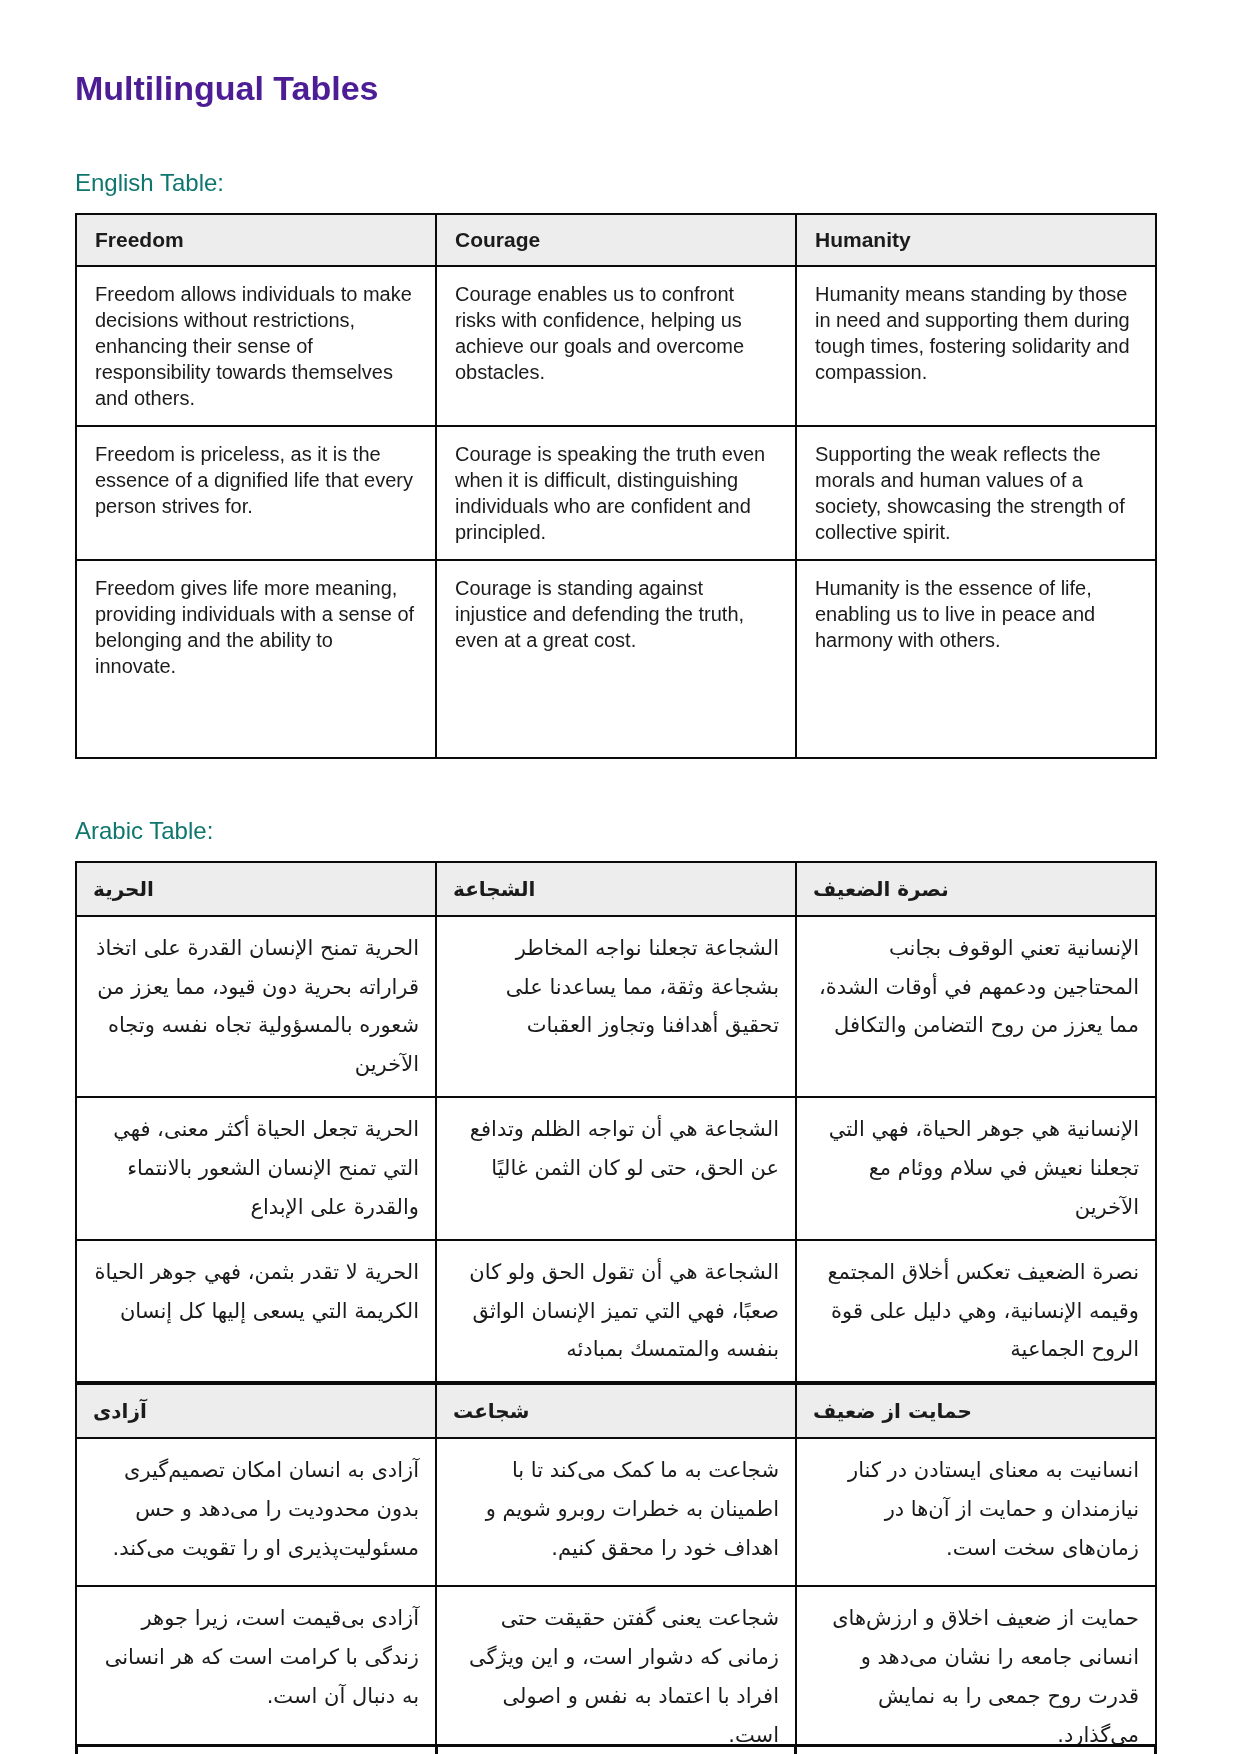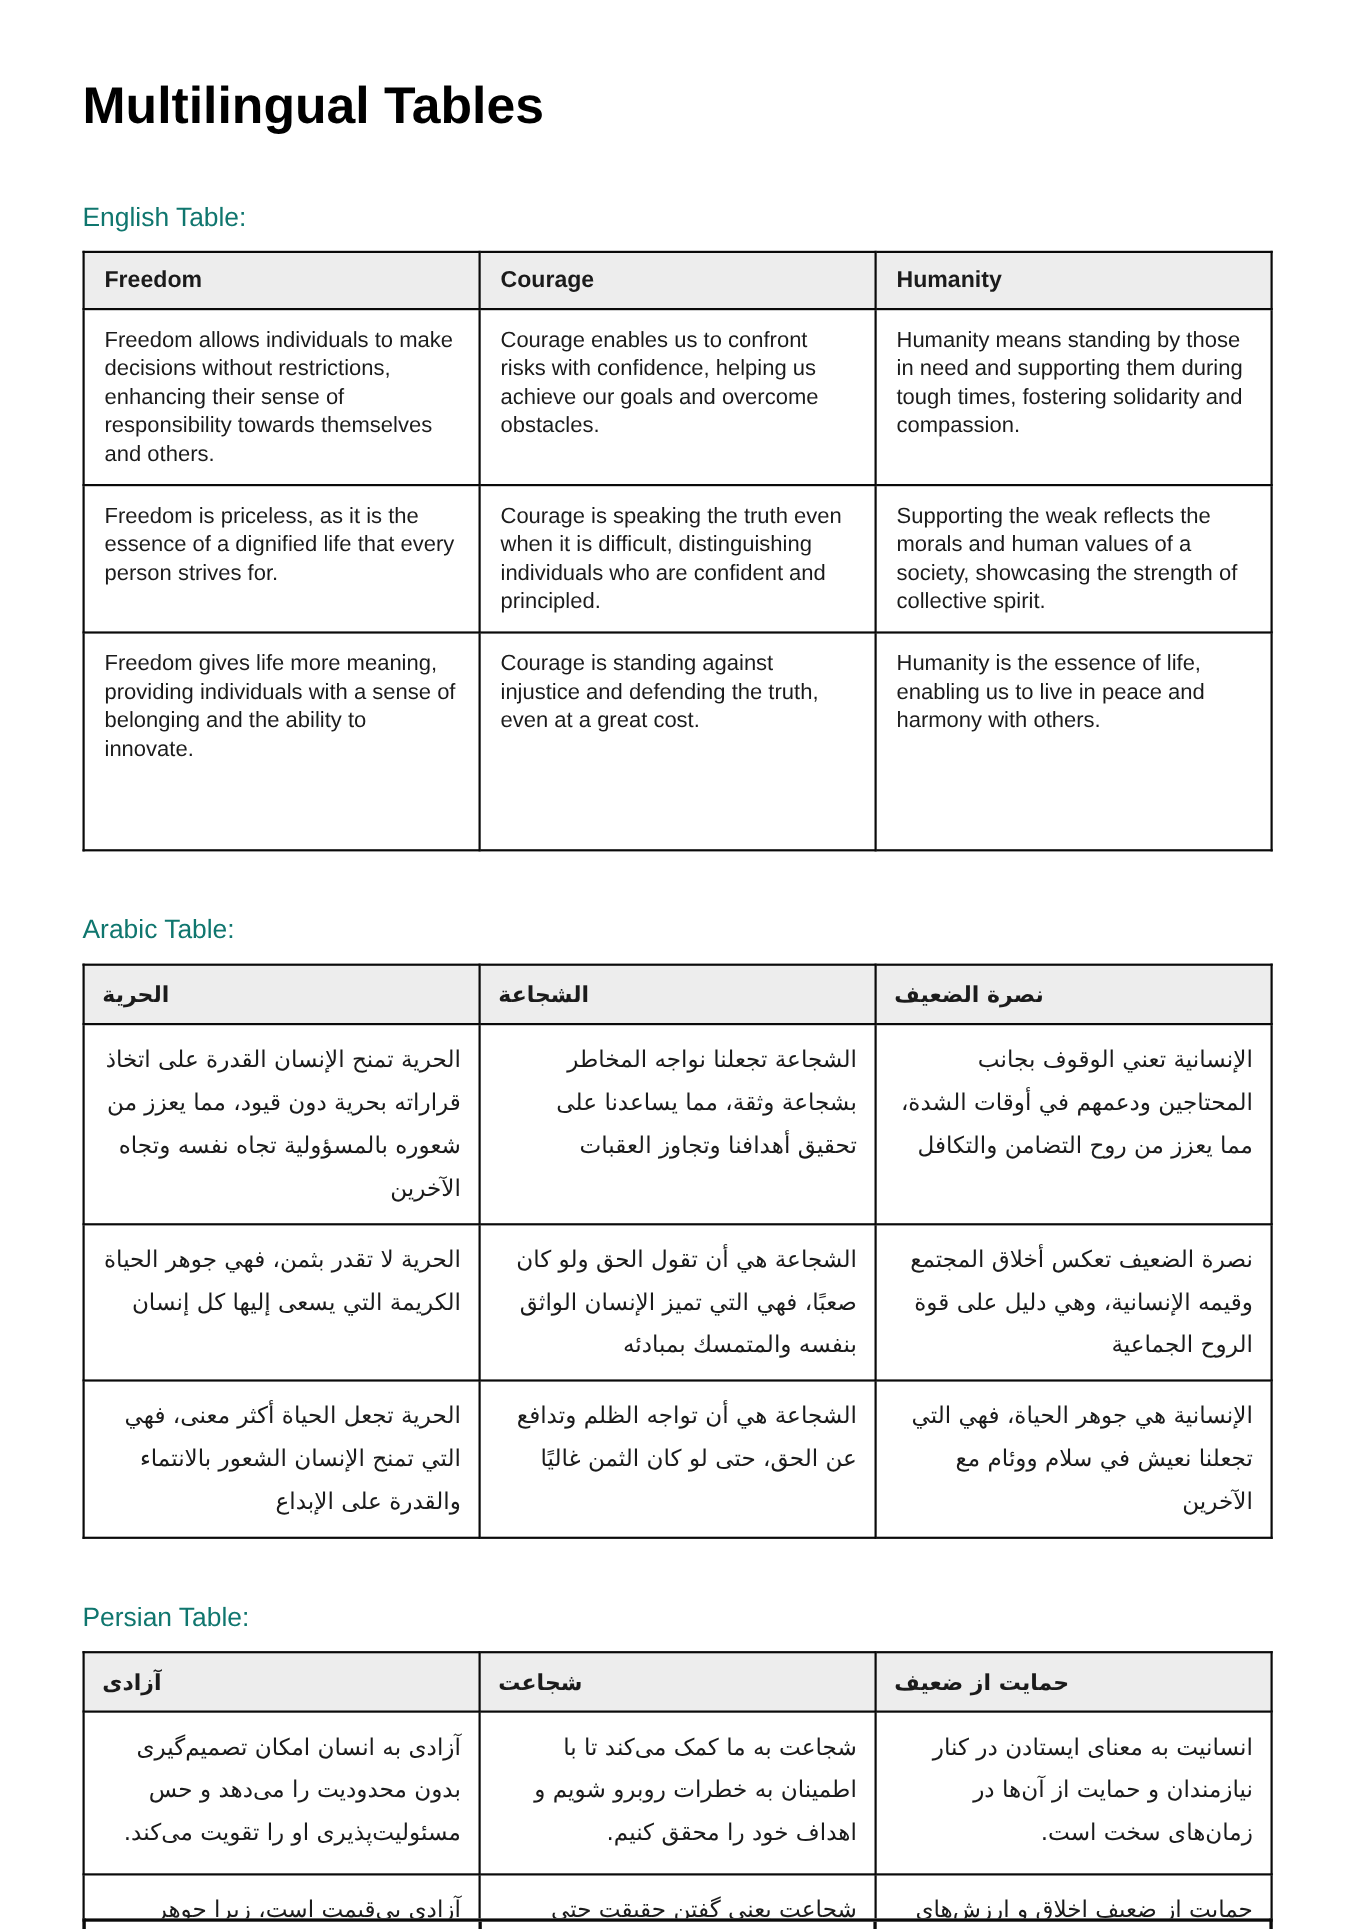--- a/index.html
+++ b/index.html
@@ -8,24 +8,24 @@
     position: relative;
     width: 1241px;
     height: 1754px;
     background: #ffffff;
     padding: 68px 84px 0 75px;
     overflow: hidden;
     font-family: "Liberation Sans", sans-serif;
     color: #1b1b1b;
   }
   .doc-title {
-    font-size: 47px;
+    font-size: 34px;
     font-weight: bold;
     line-height: 1.2;
-    color: #000000;
+    color: #4c1d95;
   }
   .section-heading {
     font-size: 24px;
     font-weight: normal;
     margin-top: 58px;
     margin-bottom: 16px;
     color: #0f766e;
   }
   .section-heading.first { margin-top: 60px; }
   table.mtable {
@@ -121,33 +121,32 @@
         <th lang="ar" dir="rtl">الحرية</th>
         <th lang="ar" dir="rtl">الشجاعة</th>
         <th lang="ar" dir="rtl">نصرة الضعيف</th>
       </tr>
       <tr>
         <td lang="ar" dir="rtl">الحرية تمنح الإنسان القدرة على اتخاذ قراراته بحرية دون قيود، مما يعزز من شعوره بالمسؤولية تجاه نفسه وتجاه الآخرين</td>
         <td lang="ar" dir="rtl">الشجاعة تجعلنا نواجه المخاطر بشجاعة وثقة، مما يساعدنا على تحقيق أهدافنا وتجاوز العقبات</td>
         <td lang="ar" dir="rtl">الإنسانية تعني الوقوف بجانب المحتاجين ودعمهم في أوقات الشدة، مما يعزز من روح التضامن والتكافل</td>
       </tr>
       <tr>
+        <td lang="ar" dir="rtl">الحرية تجعل الحياة أكثر معنى، فهي التي تمنح الإنسان الشعور بالانتماء والقدرة على الإبداع</td>
+        <td lang="ar" dir="rtl">الشجاعة هي أن تواجه الظلم وتدافع عن الحق، حتى لو كان الثمن غاليًا</td>
+        <td lang="ar" dir="rtl">الإنسانية هي جوهر الحياة، فهي التي تجعلنا نعيش في سلام ووئام مع الآخرين</td>
+      </tr>
+      <tr>
         <td lang="ar" dir="rtl">الحرية لا تقدر بثمن، فهي جوهر الحياة الكريمة التي يسعى إليها كل إنسان</td>
         <td lang="ar" dir="rtl">الشجاعة هي أن تقول الحق ولو كان صعبًا، فهي التي تميز الإنسان الواثق بنفسه والمتمسك بمبادئه</td>
         <td lang="ar" dir="rtl">نصرة الضعيف تعكس أخلاق المجتمع وقيمه الإنسانية، وهي دليل على قوة الروح الجماعية</td>
       </tr>
-      <tr>
-        <td lang="ar" dir="rtl">الحرية تجعل الحياة أكثر معنى، فهي التي تمنح الإنسان الشعور بالانتماء والقدرة على الإبداع</td>
-        <td lang="ar" dir="rtl">الشجاعة هي أن تواجه الظلم وتدافع عن الحق، حتى لو كان الثمن غاليًا</td>
-        <td lang="ar" dir="rtl">الإنسانية هي جوهر الحياة، فهي التي تجعلنا نعيش في سلام ووئام مع الآخرين</td>
-      </tr>
     </tbody>
   </table>
 
-  <h2 class="section-heading">Persian Table:</h2>
   <table class="mtable rtl-table fa">
     <tbody>
       <tr>
         <th lang="fa" dir="rtl">آزادی</th>
         <th lang="fa" dir="rtl">شجاعت</th>
         <th lang="fa" dir="rtl">حمایت از ضعیف</th>
       </tr>
       <tr class="row-tall">
         <td lang="fa" dir="rtl">آزادی به انسان امکان تصمیم‌گیری بدون محدودیت را می‌دهد و حس مسئولیت‌پذیری او را تقویت می‌کند.</td>
         <td lang="fa" dir="rtl">شجاعت به ما کمک می‌کند تا با اطمینان به خطرات روبرو شویم و اهداف خود را محقق کنیم.</td>

